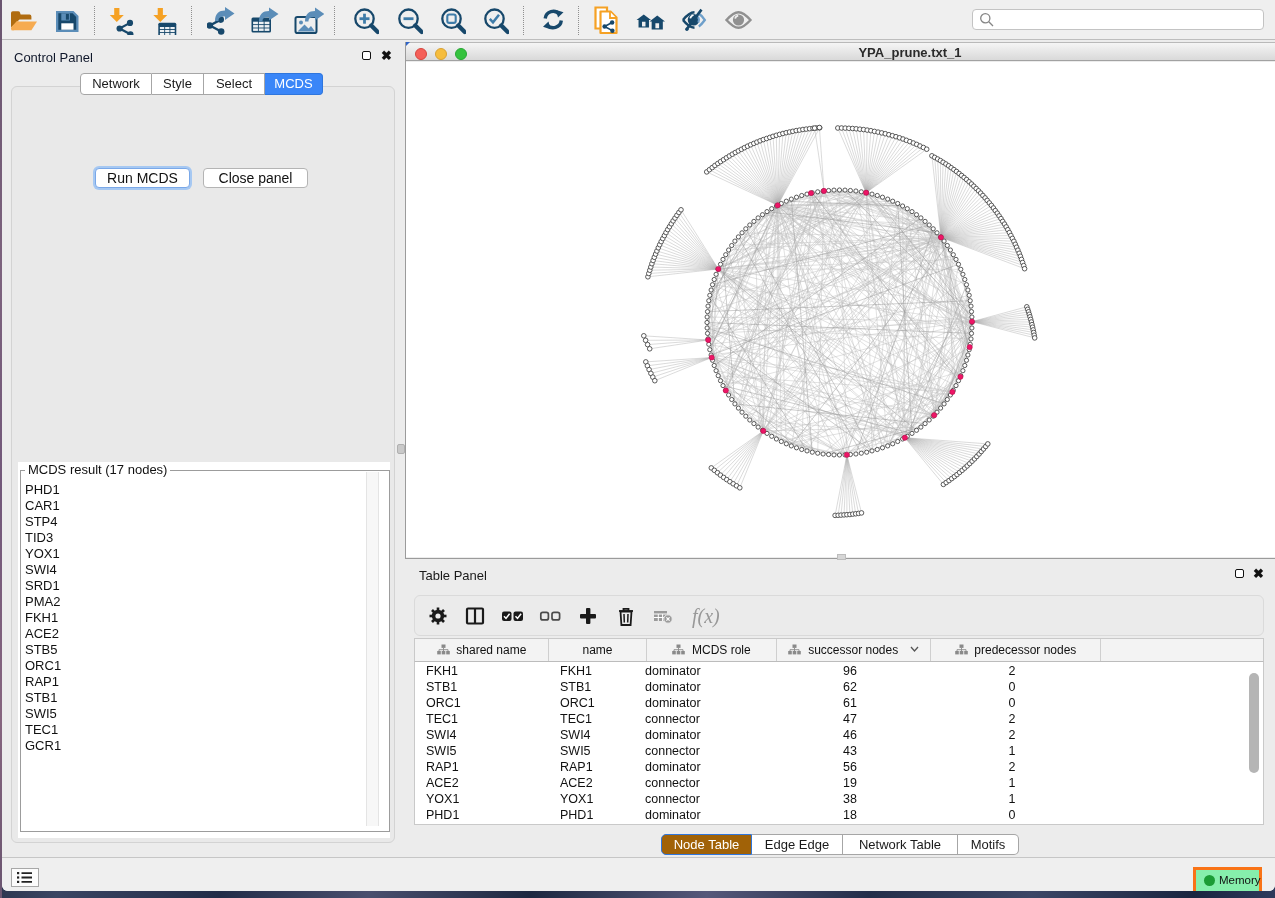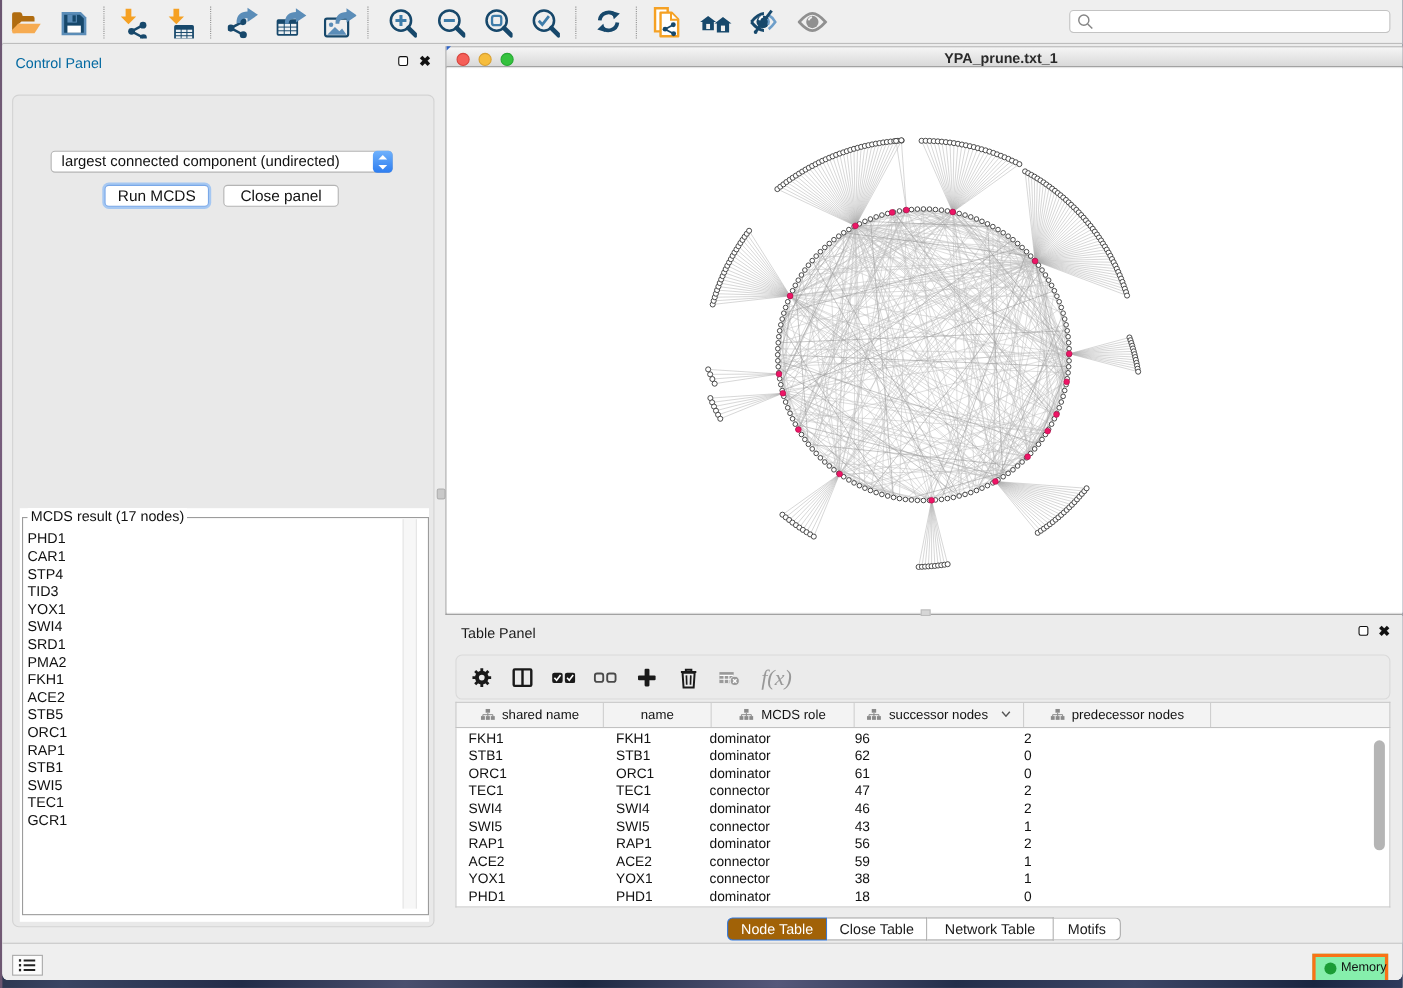--- a/index.html
+++ b/index.html
@@ -13,21 +13,21 @@
   border-radius:0 0 6px 6px; overflow:hidden; }
 
 #toolbar { position:absolute; left:0; top:0; width:1273px; height:40px; background:#efefef; border-bottom:1px solid #bdbdbd; }
 .tsep { position:absolute; top:6px; width:0; height:29px; border-left:1px dotted #8f8f8f; }
 .ticon { position:absolute; top:5px; width:30px; height:30px; }
 #searchbox { position:absolute; left:970px; top:9px; width:292px; height:21px; background:#fff;
   border:1px solid #c3c3c3; border-radius:4px; }
 #searchbox svg { position:absolute; left:6px; top:3px; }
 
 #cpanel { position:absolute; left:0; top:41px; width:404px; height:816px; background:#ececec; }
-#cpanel .ptitle { position:absolute; left:12px; top:9px; font-size:13px; color:#0369a1; }
+#cpanel .ptitle { position:absolute; left:12px; top:9px; font-size:13px; color:#0f172a; }
 .floatbtn { position:absolute; width:9px; height:9px; border:1.5px solid #111; border-radius:2px; background:#fff; }
 .closex { position:absolute; font-size:13px; font-weight:bold; color:#111; line-height:10px; }
 #tabs { position:absolute; left:78px; top:32px; height:22px; z-index:3; }
 .tab { float:left; height:22px; border:1px solid #a6a6a6; border-left:none; background:#fff;
   font-size:13px; color:#1a1a1a; text-align:center; line-height:20px; }
 .tab.first { border-left:1px solid #a6a6a6; border-radius:4px 0 0 4px; }
 .tab.sel { background:#3a86f8; color:#fff; border-color:#2f76dd; border-radius:0 4px 4px 0; }
 #mcdspane { position:absolute; left:9px; top:45px; width:384px; height:757px; background:#e9e9e9;
   border:1px solid #d3d3d3; border-radius:6px; }
 #optlabel { position:absolute; left:-3px; top:73px; width:100%; text-align:center; font-size:14px; color:#111; }
@@ -62,21 +62,21 @@
 #tpanel .ptitle { position:absolute; left:14px; top:8px; font-size:13px; color:#1a1a1a; }
 #ttoolbar { position:absolute; left:9px; top:35px; width:850px; height:41px; background:#ebebeb;
   border:1px solid #dadada; border-radius:6px; }
 #thead { position:absolute; left:9px; top:78px; width:850px; height:24px; background:#f3f3f3;
   border:1px solid #c9c9c9; border-bottom:1px solid #bcbcbc; font-size:12px; color:#111; }
 .hcol { position:absolute; top:0; height:22px; line-height:22px; text-align:center; border-right:1px solid #cfcfcf; }
 #tbody { position:absolute; left:9px; top:102px; width:850px; height:163px; background:#fff;
   border:1px solid #c9c9c9; border-top:none; font-size:12.5px; color:#111; }
 .trow { position:absolute; left:0; width:100%; height:16px; line-height:16px; }
 .tc { position:absolute; top:0; height:16px; }
-.num { text-align:left; }
+.num { text-align:center; }
 #tsb { position:absolute; right:3px; top:3px; width:11px; height:157px; }
 #tsbthumb { position:absolute; left:0; top:8px; width:10px; height:100px; background:#b5b5b5; border-radius:5px; }
 #btabs { position:absolute; left:256px; top:274px; height:21px; }
 .btab { float:left; height:21px; border:1px solid #a6a6a6; border-left:none; background:#fff;
   font-size:13px; color:#1a1a1a; text-align:center; line-height:19px; }
 .btab.sel { background:#a16207; color:#fff; border-color:#2f76dd; border-radius:5px 0 0 5px; border-left:1px solid #2f76dd; }
 .btab.last { border-radius:0 5px 5px 0; }
 
 #statusbar { position:absolute; left:0; top:857px; width:1273px; height:34px; background:#efefef; border-top:1px solid #c6c6c6; }
 #listbtn { position:absolute; left:9px; top:10px; width:28px; height:19px; background:#fcfcfc; border:1px solid #a8a8a8; }
@@ -223,27 +223,27 @@
         <svg width="16" height="16" viewBox="0 0 16 16" style="position:absolute;left:6px;top:2px">
           <circle cx="6.3" cy="6.3" r="4.6" fill="none" stroke="#858585" stroke-width="1.3"></circle>
           <line x1="9.8" y1="9.8" x2="14" y2="14" stroke="#858585" stroke-width="1.3"></line>
         </svg>
       </div>
     </div>
   <div id="cpanel">
     <div class="ptitle">Control Panel</div>
     <div class="floatbtn" style="left:360px; top:10px;"></div>
     <div class="closex" style="left:379px; top:10px;">✖</div>
+    <div id="tabs">
+      <div class="tab first" style="width:72px">Network</div>
+        <div class="tab" style="width:52px">Style</div>
+        <div class="tab" style="width:61px">Select</div>
+        <div class="tab sel" style="width:58px">MCDS</div>
+    </div>
     <div id="mcdspane"></div>
-    <div id="combo">largest connected component (undirected)
-      <div class="stepper">
-          <div class="chv chvu"></div>
-          <div class="chv chvd"></div>
-        </div>
-    </div>
     <div class="btn" id="runbtn">Run MCDS</div>
     <div class="btn" id="closebtn">Close panel</div>
     <div id="resultwrap">
       <div id="groupbox">
         <div id="grouplabel">MCDS result (17 nodes)</div>
         <div id="mcdslist">PHD1<br>CAR1<br>STP4<br>TID3<br>YOX1<br>SWI4<br>SRD1<br>PMA2<br>FKH1<br>ACE2<br>STB5<br>ORC1<br>RAP1<br>STB1<br>SWI5<br>TEC1<br>GCR1</div>
         <div id="listsb"></div>
       </div>
     </div>
     <div id="cpsb"></div>
@@ -1389,21 +1389,21 @@
           <div class="tc" style="left:11px">RAP1</div>
           <div class="tc" style="left:145px">RAP1</div>
           <div class="tc" style="left:230px">dominator</div>
           <div class="tc num" style="left:362px;width:146px">56</div>
           <div class="tc num" style="left:516px;width:162px">2</div>
         </div>
         <div class="trow" style="top:113px">
           <div class="tc" style="left:11px">ACE2</div>
           <div class="tc" style="left:145px">ACE2</div>
           <div class="tc" style="left:230px">connector</div>
-          <div class="tc num" style="left:362px;width:146px">59</div>
+          <div class="tc num" style="left:362px;width:146px">19</div>
           <div class="tc num" style="left:516px;width:162px">1</div>
         </div>
         <div class="trow" style="top:129px">
           <div class="tc" style="left:11px">YOX1</div>
           <div class="tc" style="left:145px">YOX1</div>
           <div class="tc" style="left:230px">connector</div>
           <div class="tc num" style="left:362px;width:146px">38</div>
           <div class="tc num" style="left:516px;width:162px">1</div>
         </div>
         <div class="trow" style="top:145px">
@@ -1412,21 +1412,21 @@
           <div class="tc" style="left:230px">dominator</div>
           <div class="tc num" style="left:362px;width:146px">18</div>
           <div class="tc num" style="left:516px;width:162px">0</div>
         </div>
       <div id="tsb">
           <div id="tsbthumb"></div>
         </div>
     </div>
     <div id="btabs">
       <div class="btab sel" style="width:91px">Node Table</div>
-        <div class="btab" style="width:91px">Close Table</div>
+        <div class="btab" style="width:91px">Edge Edge</div>
         <div class="btab" style="width:115px">Network Table</div>
         <div class="btab last" style="width:61px">Motifs</div>
     </div>
   </div>
   <div id="statusbar">
     <div id="listbtn">
         <svg width="16" height="13" viewBox="0 0 16 13" style="position:absolute;left:5px;top:2px">
           <g fill="#222">
             <rect x="0" y="1" width="2.2" height="2.2"></rect>
             <rect x="0" y="5.4" width="2.2" height="2.2"></rect>

